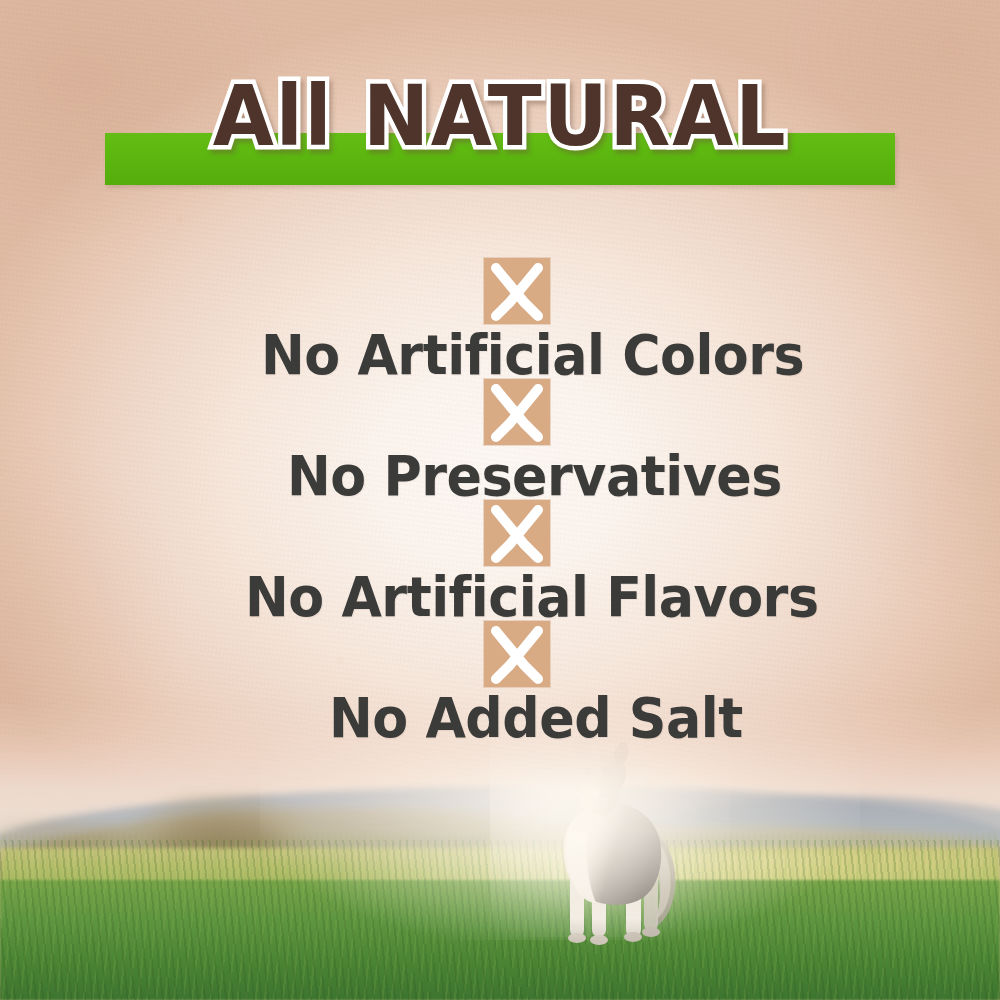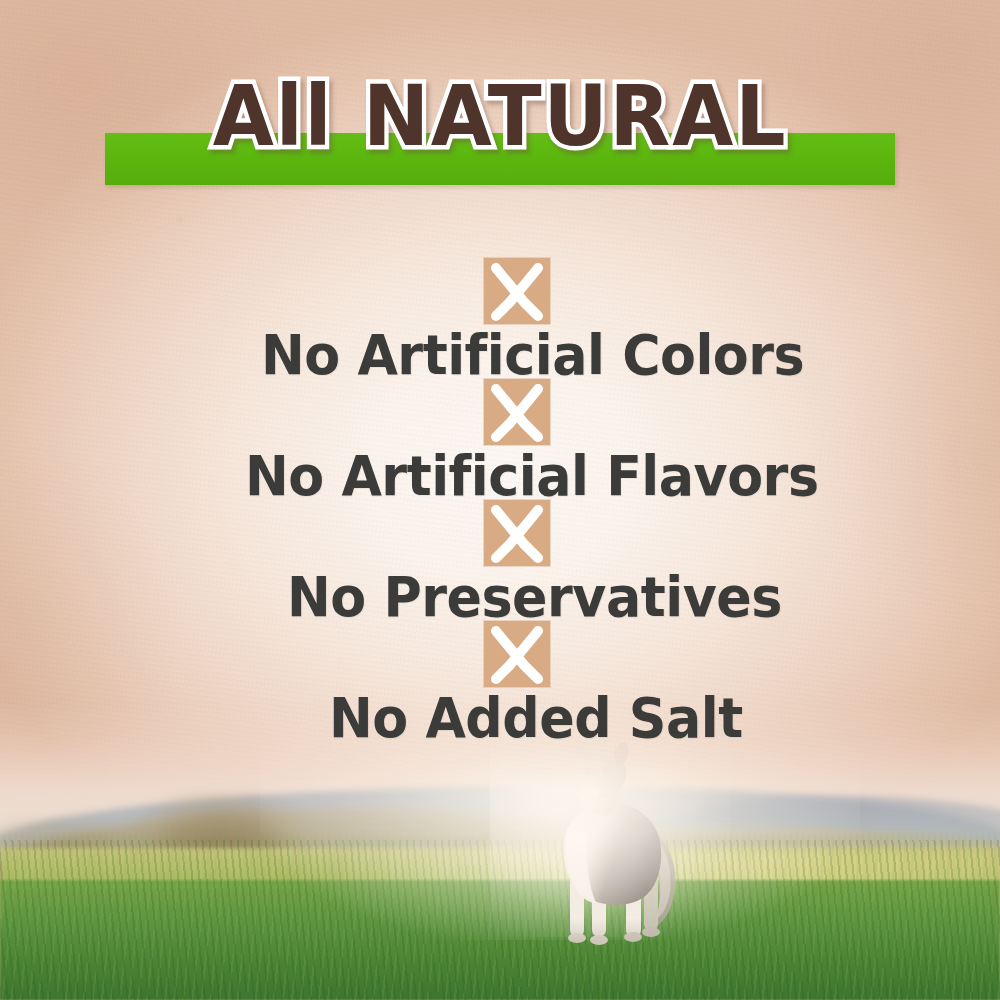--- a/index.html
+++ b/index.html
@@ -270,31 +270,31 @@
       <span class="row-label">No Artificial Colors</span>
     </div>
 
     <div class="row">
       <span class="xbox">
         <svg width="66" height="66" viewBox="0 0 66 66" xmlns="http://www.w3.org/2000/svg" aria-hidden="true">
           <path d="M12 10 C20 20 30 32 40 44 C46 50 50 54 54 58" stroke="#ffffff" stroke-width="10" stroke-linecap="round" fill="none"></path>
           <path d="M54 10 C46 20 36 32 26 44 C20 50 16 54 12 58" stroke="#ffffff" stroke-width="10" stroke-linecap="round" fill="none"></path>
         </svg>
       </span>
-      <span class="row-label">No Artificial Flavors</span>
+      <span class="row-label">No Preservatives</span>
     </div>
 
     <div class="row">
       <span class="xbox">
         <svg width="66" height="66" viewBox="0 0 66 66" xmlns="http://www.w3.org/2000/svg" aria-hidden="true">
           <path d="M12 10 C20 20 30 32 40 44 C46 50 50 54 54 58" stroke="#ffffff" stroke-width="10" stroke-linecap="round" fill="none"></path>
           <path d="M54 10 C46 20 36 32 26 44 C20 50 16 54 12 58" stroke="#ffffff" stroke-width="10" stroke-linecap="round" fill="none"></path>
         </svg>
       </span>
-      <span class="row-label">No Preservatives</span>
+      <span class="row-label">No Artificial Flavors</span>
     </div>
 
     <div class="row">
       <span class="xbox">
         <svg width="66" height="66" viewBox="0 0 66 66" xmlns="http://www.w3.org/2000/svg" aria-hidden="true">
           <path d="M12 10 C20 20 30 32 40 44 C46 50 50 54 54 58" stroke="#ffffff" stroke-width="10" stroke-linecap="round" fill="none"></path>
           <path d="M54 10 C46 20 36 32 26 44 C20 50 16 54 12 58" stroke="#ffffff" stroke-width="10" stroke-linecap="round" fill="none"></path>
         </svg>
       </span>
       <span class="row-label">No Added Salt</span>

